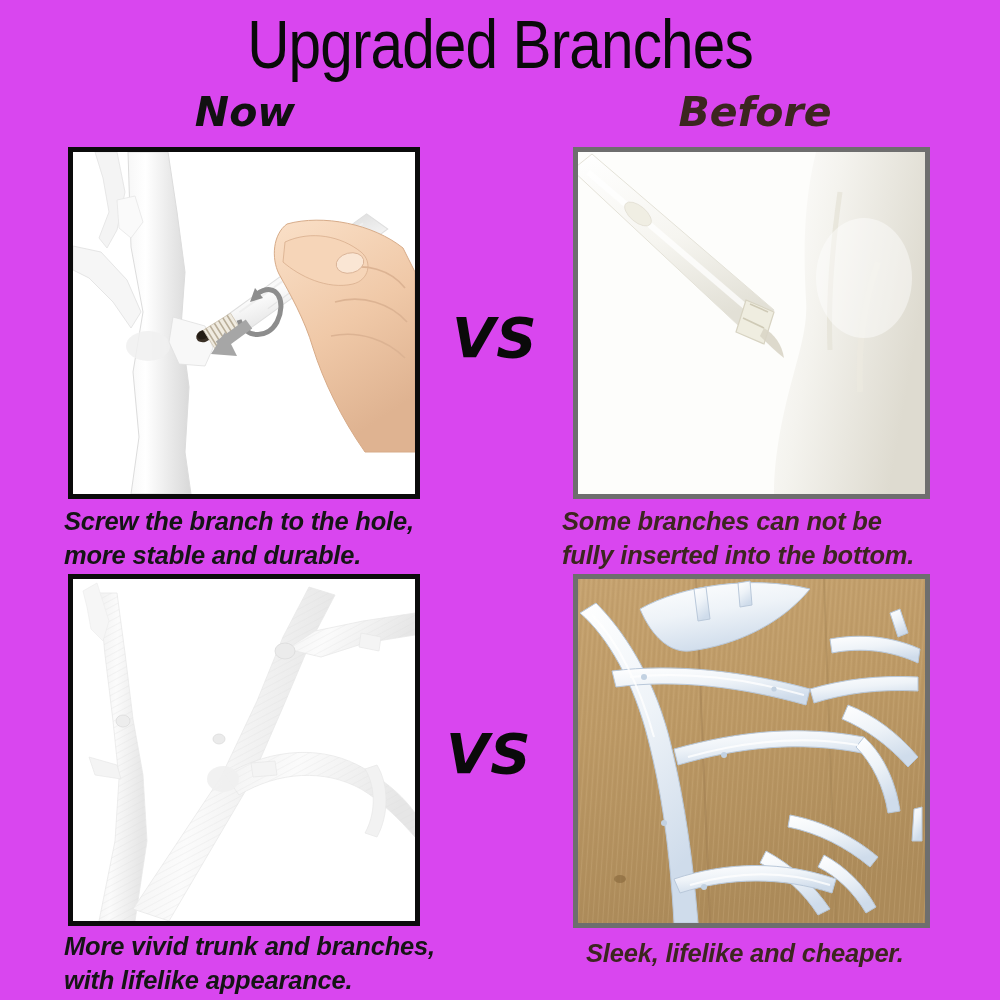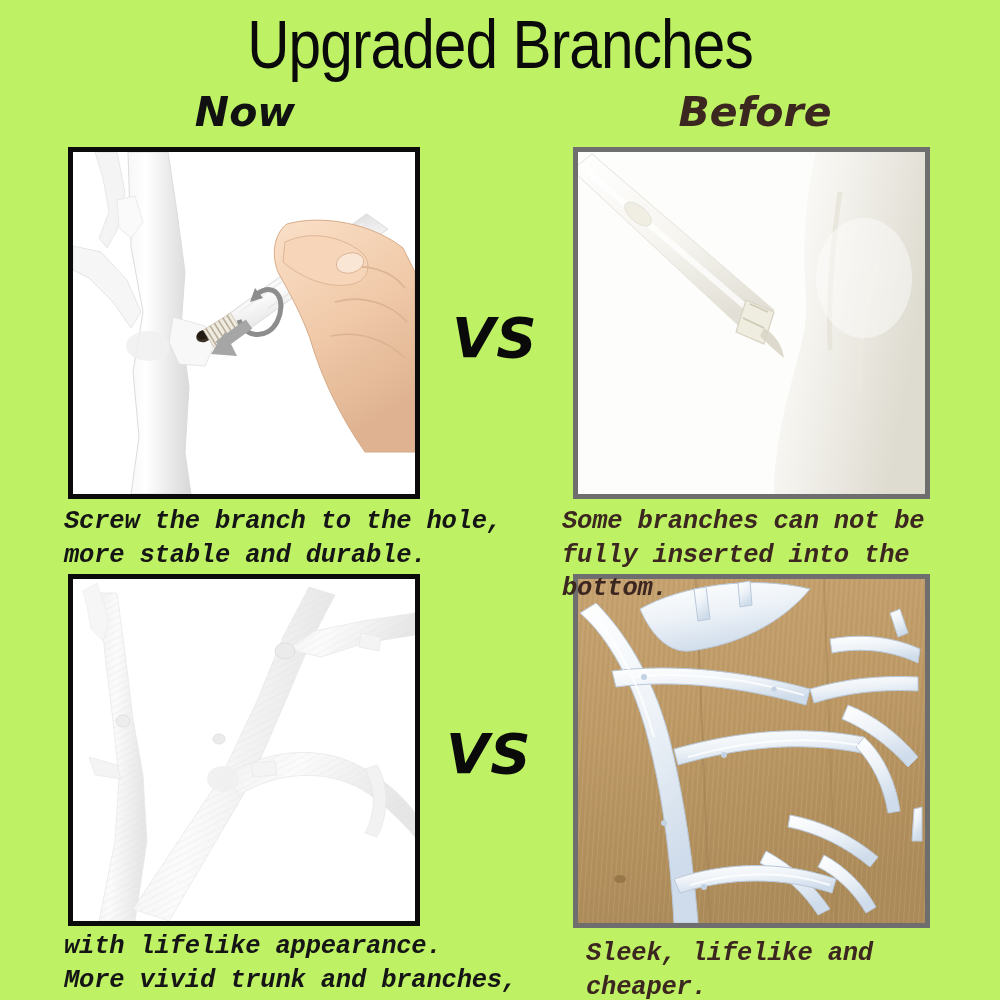--- a/index.html
+++ b/index.html
@@ -5,21 +5,21 @@
   * { margin:0; padding:0; box-sizing:border-box; }
   html, body {
     width:1000px; height:1000px;
     background:#ffffff;
     font-family:"DejaVu Sans", sans-serif;
     overflow:hidden;
   }
   #page {
     position:relative;
     width:1000px; height:1000px;
-    background:#bef264;
+    background:#d946ef;
   }
 
   
   .title {
     position:absolute;
     left:0; top:10px; width:1000px;
     text-align:center;
     font-family:"Liberation Sans Narrow","Liberation Sans", sans-serif;
     font-size:68px;
     font-weight:400;
@@ -73,21 +73,21 @@
     line-height:1;
     letter-spacing:1px;
     margin-top:20px;
   }
   #vs-top    { left:452px; top:290px; }
   #vs-bottom { left:446px; top:706px; }
 
   
   .caption {
     position:absolute;
-    font-family:Liberation Mono, monospace;
+    font-family:Liberation Sans, sans-serif;
     font-size:25.5px;
     font-style:italic;
     font-weight:600;
     line-height:1.32;
     letter-spacing:-0.2px;
   }
   .caption.dark  { color:#151515; }
   .caption.brown { color:#3c2620; }
 
   #cap-now-top       { left:64px;  top:505px; width:450px; text-align:left; }
@@ -360,21 +360,21 @@
     <span class="line">Screw the branch to the hole,</span>
     <span class="line">more stable and durable.</span>
   </div>
 
   <div class="caption brown" id="cap-before-top">
     <span class="line">Some branches can not be</span>
     <span class="line">fully inserted into the bottom.</span>
   </div>
 
   <div class="caption dark" id="cap-now-bottom">
+    <span class="line">More vivid trunk and branches,</span>
     <span class="line">with lifelike appearance.</span>
-    <span class="line">More vivid trunk and branches,</span>
   </div>
 
   <div class="caption brown" id="cap-before-bottom">
     <span class="line">Sleek, lifelike and cheaper.</span>
   </div>
 
 </div>
 
 </body></html>

